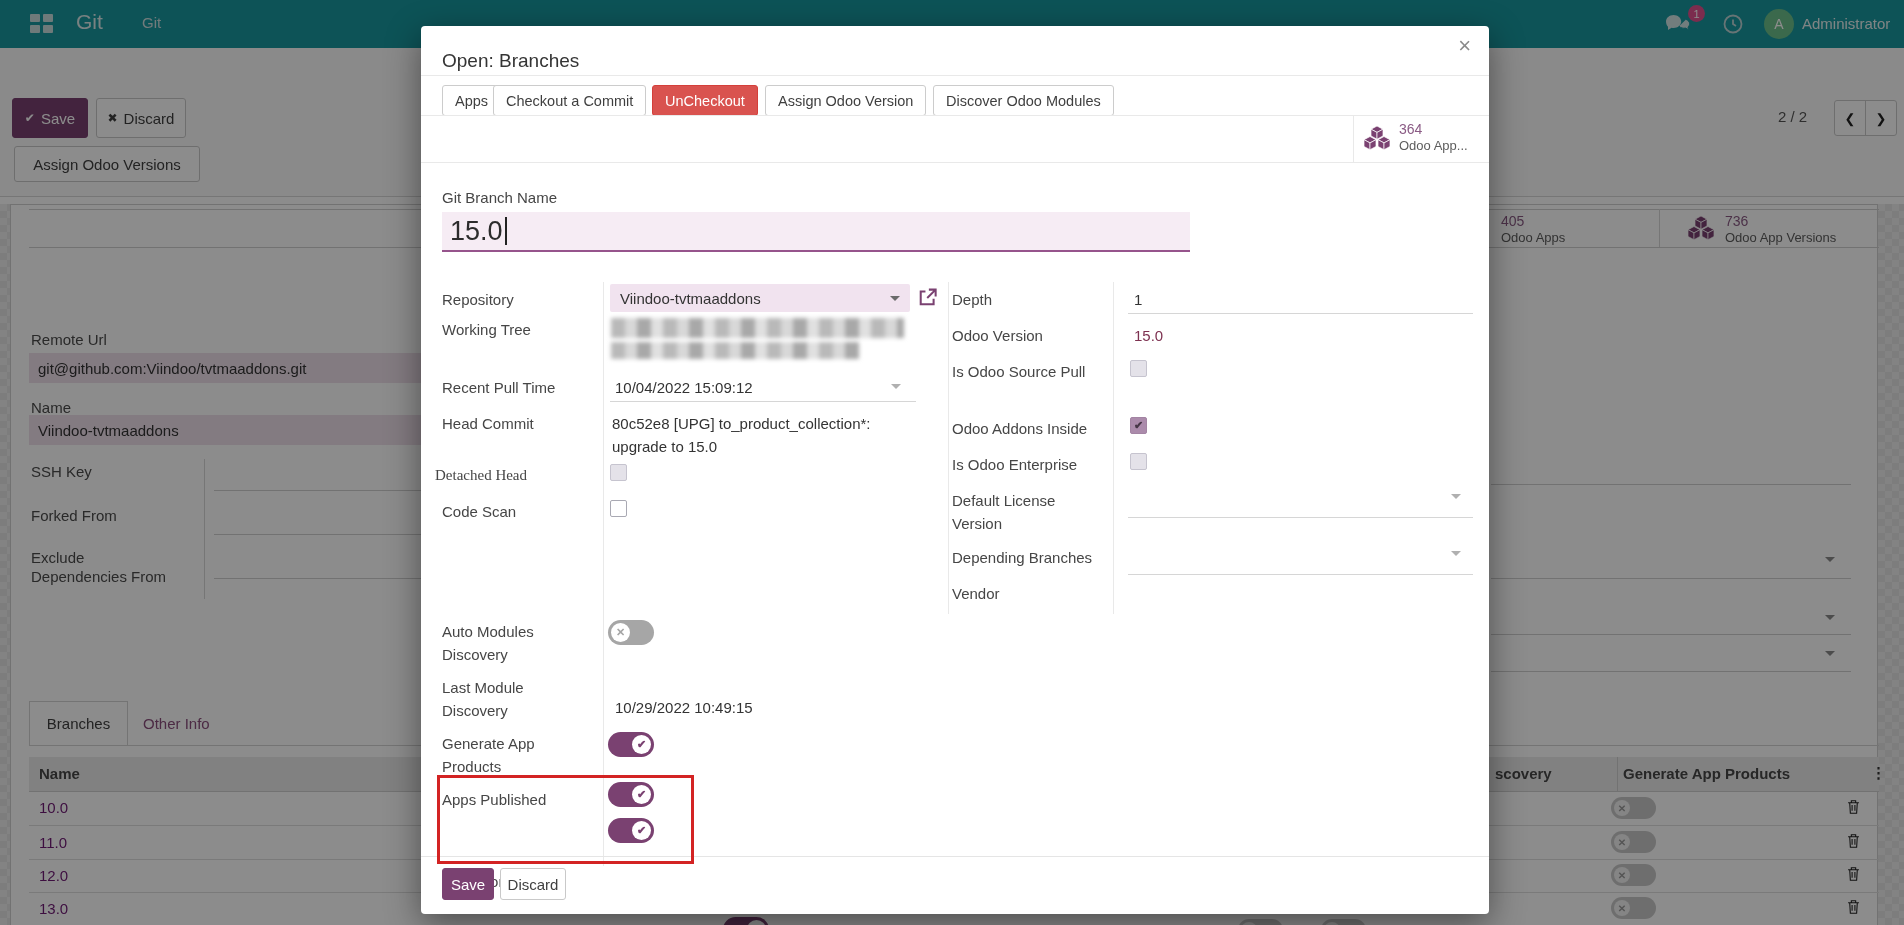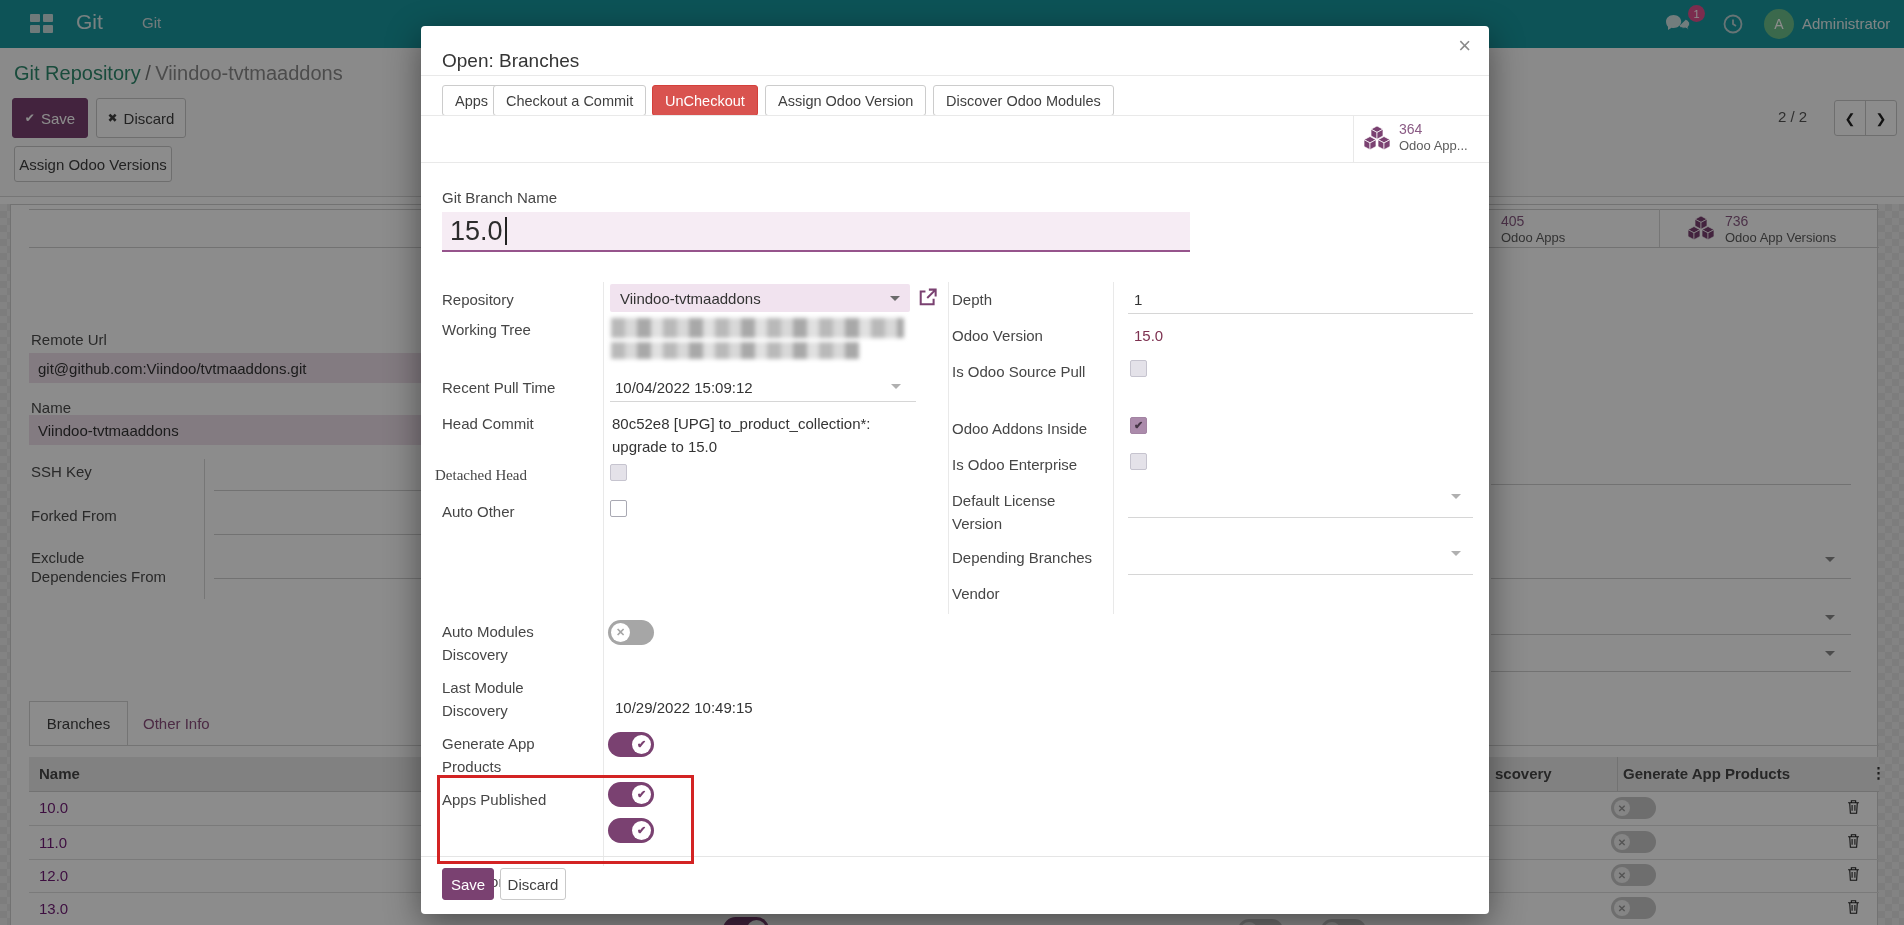--- a/index.html
+++ b/index.html
@@ -111,39 +111,34 @@
   <div class="abs badge" style="left:1688px;top:5px;">1</div>
   <svg class="abs" style="left:1722px;top:13px;" width="22" height="22" viewBox="0 0 22 22">
     <circle cx="11" cy="11" r="8.5" fill="none" stroke="#bcd4d5" stroke-width="1.8"></circle>
     <path d="M11 6.5V11l3 2" fill="none" stroke="#bcd4d5" stroke-width="1.8"></path>
   </svg>
   <div class="abs avatar" style="left:1764px;top:9px;">A</div>
   <div class="abs username" style="left:1802px;top:15px;">Administrator</div>
 </div>
 
 <div class="abs controlbar">
-  <div class="abs" style="left:14px;top:14px;">
-    <span class="bc-parent">Git Repository</span>
-    <span class="bc-sep">/</span>
-    <span class="bc-current">Viindoo-tvtmaaddons</span>
-  </div>
   <div class="abs btn btn-primary" style="left:12px;top:50px;width:76px;height:40px;gap:6px;">
     <span style="font-size:12px;">✔</span>
     <span>Save</span>
   </div>
   <div class="abs btn btn-plain" style="left:96px;top:50px;width:90px;height:40px;gap:6px;">
     <span style="font-size:12px;">✖</span>
     <span>Discard</span>
   </div>
   <div class="abs pager-txt" style="left:1778px;top:60px;">2 / 2</div>
   <div class="abs pager-box" style="left:1834px;top:52px;">
     <div>❮</div>
     <div>❯</div>
   </div>
-  <div class="abs btn btn-plain" style="left:14px;top:98px;width:158px;height:36px;">
+  <div class="abs btn btn-plain" style="left:14px;top:98px;width:186px;height:36px;">
     <span>Assign Odoo Versions</span>
   </div>
 </div>
 
 <div class="abs checker" style="left:0;top:204px;width:10px;height:721px;"></div>
 <div class="abs checker" style="left:1878px;top:204px;width:26px;height:721px;"></div>
 <div class="abs sheet">
 
   <div class="abs hline" style="left:18px;top:4px;width:1850px;"></div>
   <div class="abs hline" style="left:18px;top:42px;width:1850px;"></div>
@@ -330,21 +325,21 @@
   <div class="abs caret" style="left:470px;top:358px;border-top-color:#b0b0b0;"></div>
   <div class="abs m-underline" style="left:189px;top:375px;width:306px;"></div>
 
   <div class="abs m-label" style="left:21px;top:386px;width:150px;">Head Commit</div>
   <div class="abs m-value" style="left:191px;top:386px;">80c52e8 [UPG] to_product_collection*:</div>
   <div class="abs m-value" style="left:191px;top:409px;">upgrade to 15.0</div>
 
   <div class="abs m-label" style="left:14px;top:438px;width:150px;font-family:Liberation Serif, serif;">Detached Head</div>
   <div class="abs cb cb-dis" style="left:189px;top:438px;"></div>
 
-  <div class="abs m-label" style="left:21px;top:474px;width:150px;">Auto Other</div>
+  <div class="abs m-label" style="left:21px;top:474px;width:150px;">Code Scan</div>
   <div class="abs cb cb-empty" style="left:189px;top:474px;"></div>
 
   <div class="abs m-label" style="left:21px;top:594px;width:150px;">Auto Modules Discovery</div>
   <div class="abs tgl tgl-off" style="left:187px;top:594px;width:46px;height:25px;">
       <span class="knob">✕</span>
     </div>
 
   <div class="abs m-label" style="left:21px;top:650px;width:150px;">Last Module Discovery</div>
   <div class="abs m-value" style="left:194px;top:650px;margin-top:20px;">10/29/2022 10:49:15</div>
 

